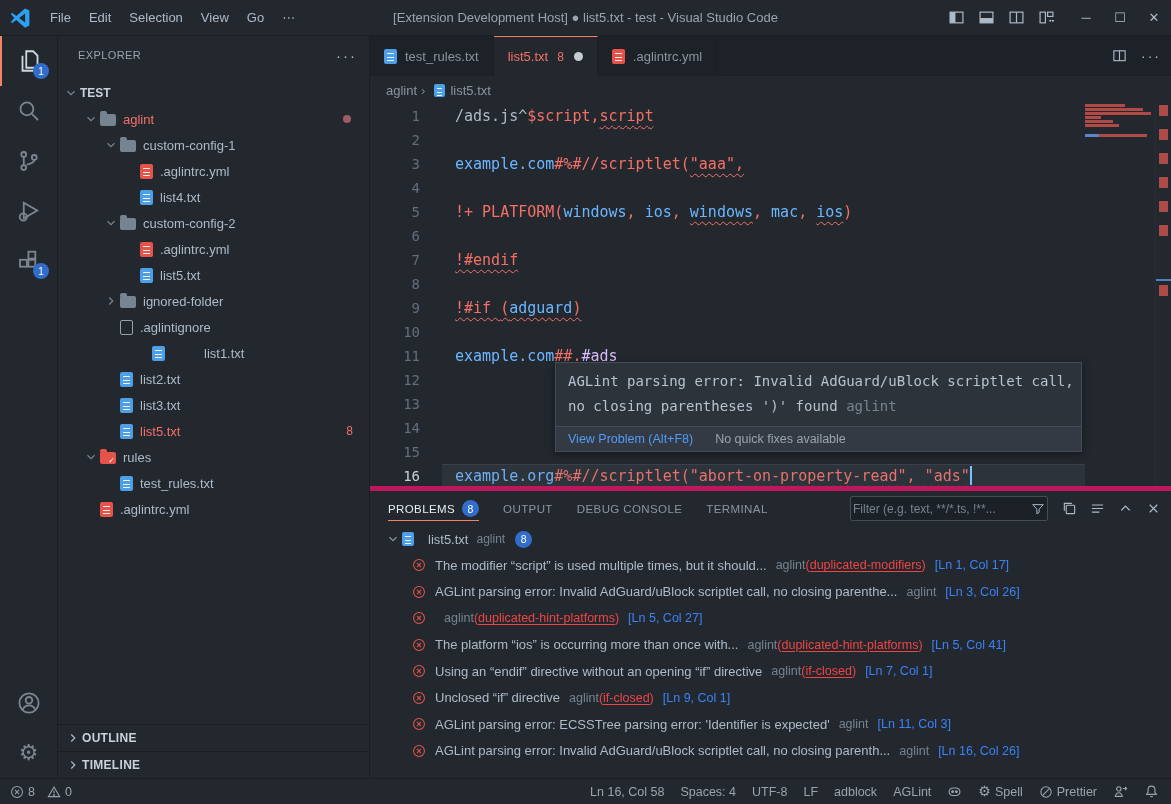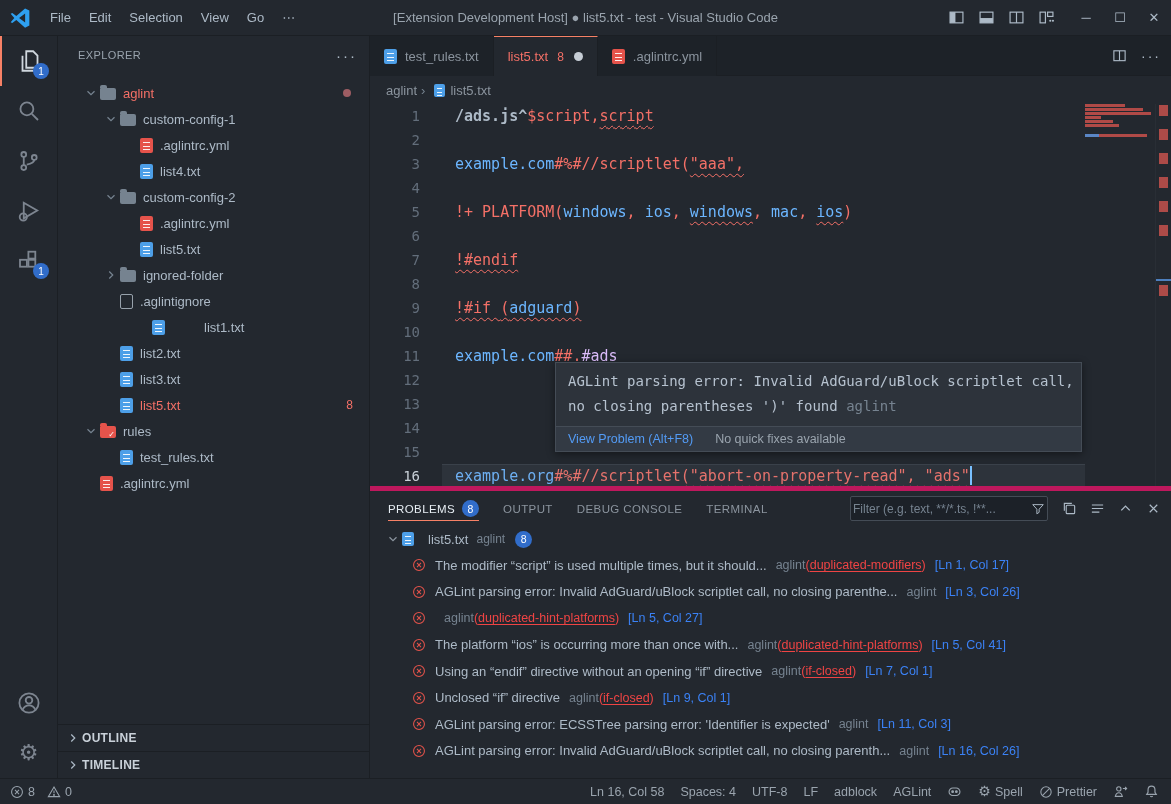--- a/index.html
+++ b/index.html
@@ -71,21 +71,21 @@
   .breadcrumb .ficon { width:11px; height:13px; margin:0 5px; }
   .bc-sep { margin:0 4px; color:#768390; }
 
   
   .editor { position:relative; height:382px; background:#23282f; overflow:hidden;
     font-family:"DejaVu Sans Mono", monospace; font-size:15px; }
   .cline { height:24px; display:flex; align-items:center; position:relative; }
   .lnum { width:50px; text-align:right; color:#636e7b; font-size:14px; flex:none; }
   .lnum.cur { color:#c9d1d9; }
   .ltext { padding-left:35px; white-space:pre; }
-  .tok.fg { color:#adbac7;font-weight:bold; } .tok.red { color:#f47067; } .tok.blue { color:#6cb6ff; } .tok.purple { color:#dcbdfb; }
+  .tok.fg { color:#adbac7; } .tok.red { color:#f47067; } .tok.blue { color:#6cb6ff; } .tok.purple { color:#dcbdfb; }
   .tok.sq { text-decoration:underline; text-decoration-style:wavy; text-decoration-color:#f47067;
     text-decoration-thickness:1px; text-underline-offset:4px; }
   .curline-bg { position:absolute; left:72px; right:86px; height:24px; background:rgba(120,131,145,.12);
     border-top:1px solid rgba(120,131,145,.18); border-bottom:1px solid rgba(120,131,145,.18); }
   .cursor { position:absolute; width:2px; height:19px; background:#79c0ff; }
   .minimap { position:absolute; top:0; right:16px; width:70px; height:100%; }
   .mm-bar { position:absolute; height:2.5px; background:#b04a47; }
   .mm-bar .b { position:absolute; left:0; top:0; height:100%; background:#5a86c5; }
   .ruler { position:absolute; top:0; right:0; width:16px; height:100%; background:#23282f; border-left:1px solid rgba(255,255,255,.03); }
   .rl-mark { position:absolute; left:3px; width:9px; height:11px; background:#ad4b48; }
@@ -247,20 +247,29 @@
         <span><span class="glyph" style="font-size:22px;line-height:1">⚙</span></span>
       </div>
     </div>
 
   <div class="sidebar">
     <div class="sb-header">
       <span class="sb-title">EXPLORER</span>
       <span class="sb-actions">···</span>
     </div>
     <div class="tree" id="fileTree">
+        <div class="trow" style="padding-left: 4px;">
+          <span class="chev">
+            <svg class="ic" width="14" height="14" viewBox="0 0 16 16" fill="none" stroke="currentColor" stroke-width="1.2">
+              <path d="M4 6l4 4 4-4" stroke-width="1.4"></path>
+            </svg>
+          </span>
+          <span class="lbl root">TEST</span>
+          <span class="spacer"></span>
+        </div>
         <div class="trow" style="padding-left: 24px;">
           <span class="chev">
             <svg class="ic" width="14" height="14" viewBox="0 0 16 16" fill="none" stroke="currentColor" stroke-width="1.2">
               <path d="M4 6l4 4 4-4" stroke-width="1.4"></path>
             </svg>
           </span>
           <span class="folder"></span>
           <span class="lbl err">aglint</span>
           <span class="spacer"></span>
           <span class="dot"></span>

